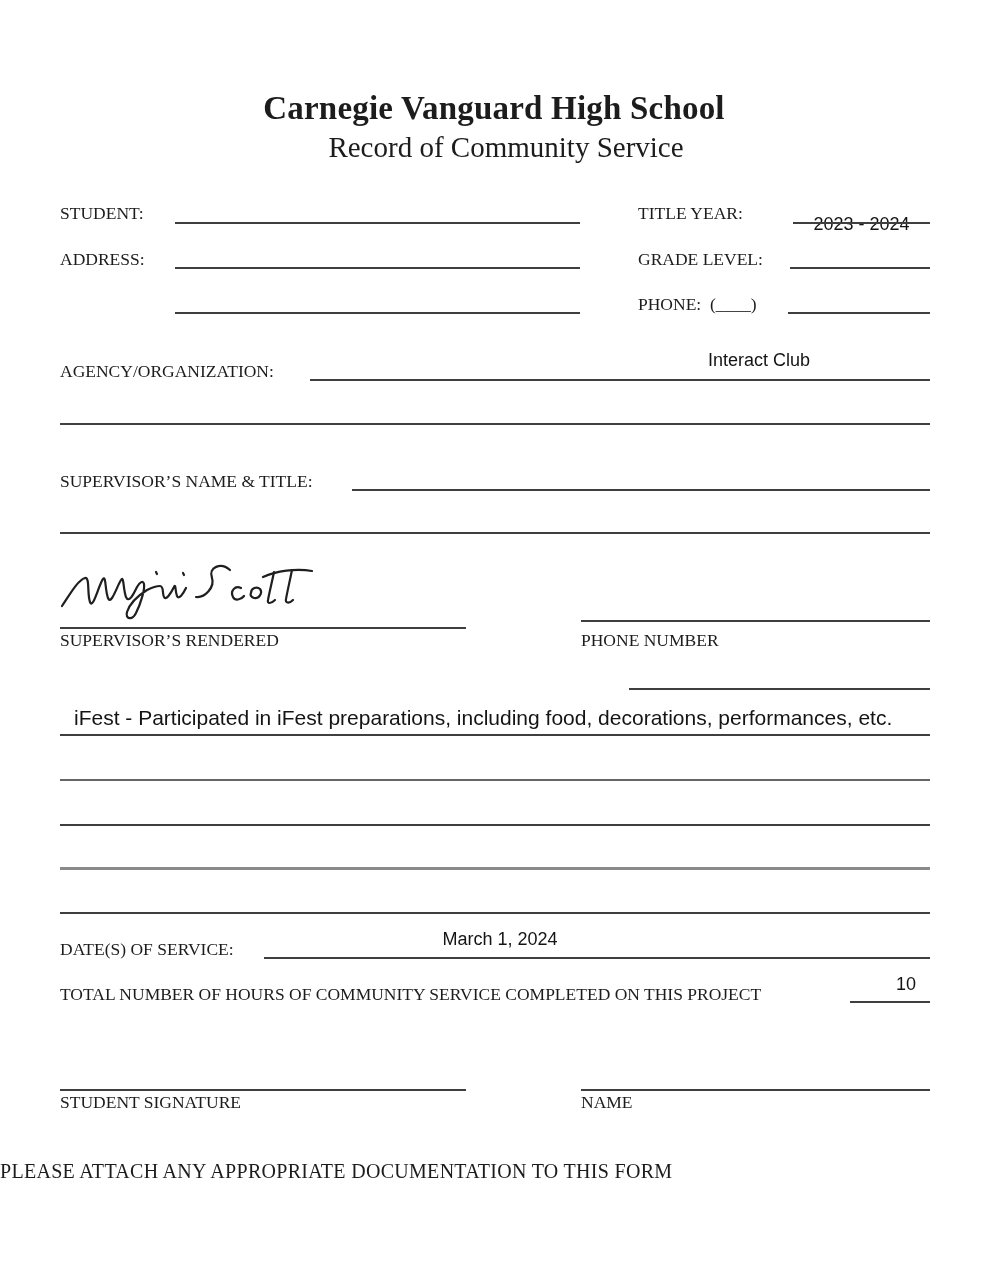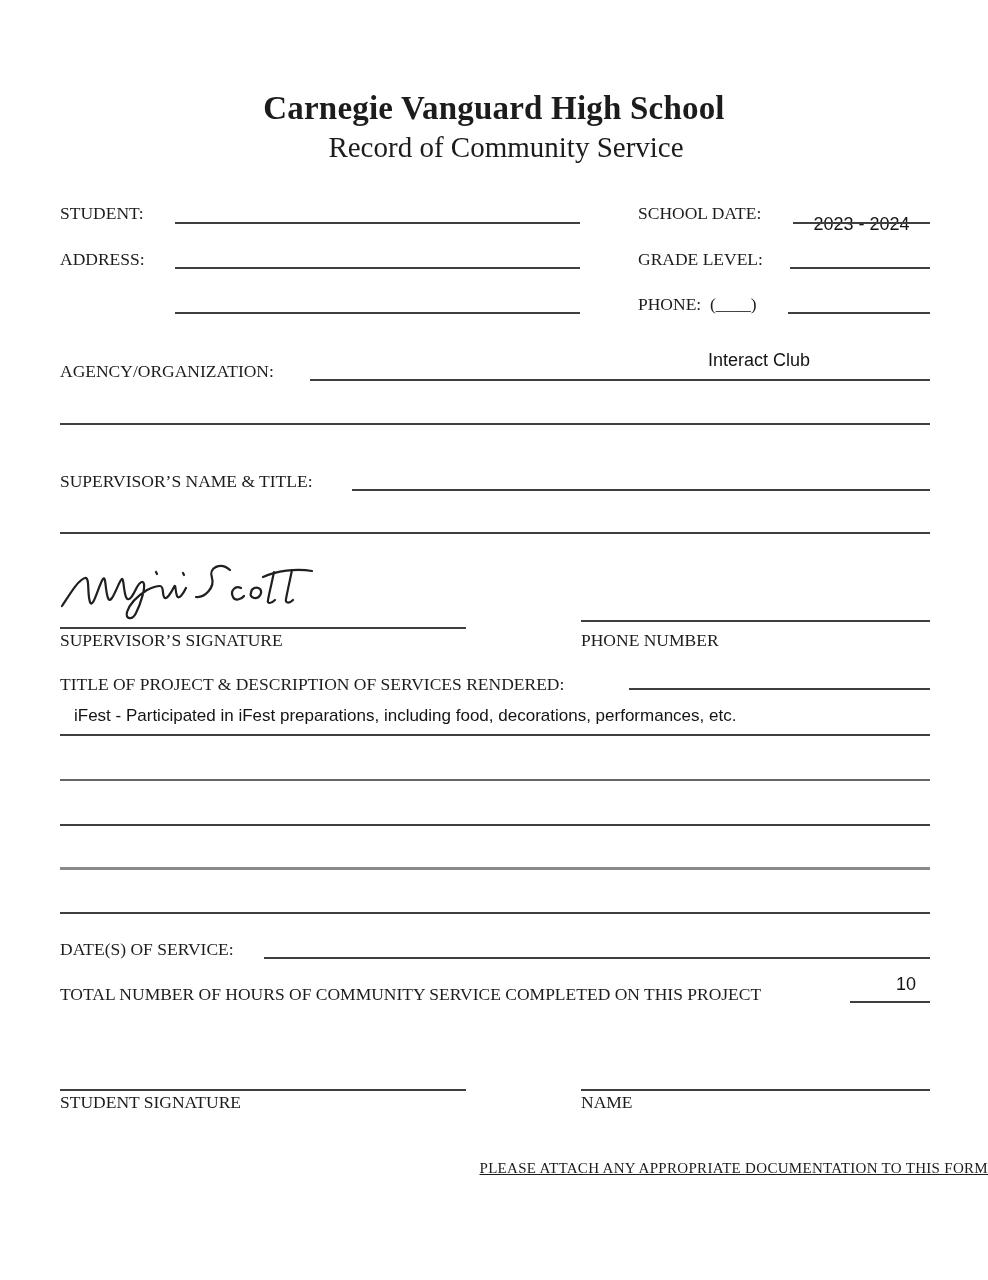--- a/index.html
+++ b/index.html
@@ -29,37 +29,37 @@
     position:absolute;
     font-family:"Liberation Sans", sans-serif;
     font-size:18px;color:#141414;text-align:center;white-space:nowrap;
   }
   .line{
     position:absolute;height:0;border-top:2px solid #3f3f3f;
   }
   .line.soft{border-top:2.5px solid #666;}
   .line.thick{border-top:3px solid #8a8a8a;}
   .footer-note{
-    position:absolute;left:0;width:988px;text-align:right;
-    font-size:15px;letter-spacing:0.3px;text-decoration:underline;
+    position:absolute;left:0;width:988px;text-align:left;
+    font-size:20px;letter-spacing:0.3px;
   }
   .sig-svg{position:absolute;}
 </style>
 </head>
 <body>
 
 <div class="page">
 
   <div class="title" style="top:90px;">Carnegie Vanguard High School</div>
   <div class="subtitle" style="top:131px;">Record of Community Service</div>
 
   <div class="lbl" style="left:60px;top:203px;">STUDENT:</div>
   <div class="line" style="left:175px;top:222px;width:405px;"></div>
 
-  <div class="lbl" style="left:638px;top:203px;">SCHOOL DATE:</div>
+  <div class="lbl" style="left:638px;top:203px;">TITLE YEAR:</div>
   <div class="val" style="left:793px;top:214px;width:137px;">2023 - 2024</div>
   <div class="line" style="left:793px;top:222px;width:137px;"></div>
 
   <div class="lbl" style="left:60px;top:249px;">ADDRESS:</div>
   <div class="line" style="left:175px;top:267px;width:405px;"></div>
 
   <div class="lbl" style="left:638px;top:249px;">GRADE LEVEL:</div>
   <div class="line" style="left:790px;top:267px;width:140px;"></div>
 
   <div class="line" style="left:175px;top:312px;width:405px;"></div>
@@ -82,34 +82,34 @@
       <path d="M125 15 L126 17"></path>
       <path d="M172 12 C 163 4, 150 9, 154 20 C 157 29, 147 40, 138 39"></path>
       <path d="M183 30 C 177 27, 172 33, 175 39 C 177 43, 183 42, 186 38"></path>
       <path d="M193 35 C 193 30, 199 28, 202 31 C 205 35, 201 41, 196 40 C 193 39, 192 37, 193 35"></path>
       <path d="M216 14 C 214 24, 211 36, 210 42 C 209 46, 213 46, 217 42"></path>
       <path d="M234 12 C 232 22, 229 35, 228 41 C 227 45, 231 46, 235 42"></path>
       <path d="M205 19 C 218 13, 238 10, 254 13"></path>
     </g>
   </svg>
   <div class="line" style="left:60px;top:627px;width:406px;"></div>
-  <div class="lbl" style="left:60px;top:630px;">SUPERVISOR’S SIGNATURE</div>
+  <div class="lbl" style="left:60px;top:630px;">SUPERVISOR’S RENDERED</div>
 
   <div class="line" style="left:581px;top:620px;width:349px;"></div>
   <div class="lbl" style="left:581px;top:630px;">PHONE NUMBER</div>
 
-  <div class="lbl" style="left:60px;top:674px;">TITLE OF PROJECT &amp; DESCRIPTION OF SERVICES RENDERED:</div>
   <div class="line" style="left:629px;top:688px;width:301px;"></div>
-  <div class="val" style="left:74px;top:706px;width:820px;text-align:left;font-size:17px;">iFest - Participated in iFest preparations, including food, decorations, performances, etc.</div>
+  <div class="val" style="left:74px;top:706px;width:820px;text-align:left;font-size:21px;">iFest - Participated in iFest preparations, including food, decorations, performances, etc.</div>
   <div class="line" style="left:60px;top:734px;width:870px;"></div>
   <div class="line soft" style="left:60px;top:779px;width:870px;"></div>
   <div class="line" style="left:60px;top:824px;width:870px;"></div>
   <div class="line thick" style="left:60px;top:867px;width:870px;"></div>
   <div class="line" style="left:60px;top:912px;width:870px;"></div>
 
+  <div class="val" style="left:330px;top:929px;width:340px;">March 1, 2024</div>
   <div class="lbl" style="left:60px;top:939px;">DATE(S) OF SERVICE:</div>
   <div class="line" style="left:264px;top:957px;width:666px;"></div>
 
   <div class="lbl" style="left:60px;top:984px;">TOTAL NUMBER OF HOURS OF COMMUNITY SERVICE COMPLETED ON THIS PROJECT</div>
   <div class="val" style="left:866px;top:974px;width:80px;">10</div>
   <div class="line" style="left:850px;top:1001px;width:80px;"></div>
 
   <div class="line" style="left:60px;top:1089px;width:406px;"></div>
   <div class="lbl" style="left:60px;top:1092px;">STUDENT SIGNATURE</div>
   <div class="line" style="left:581px;top:1089px;width:349px;"></div>

